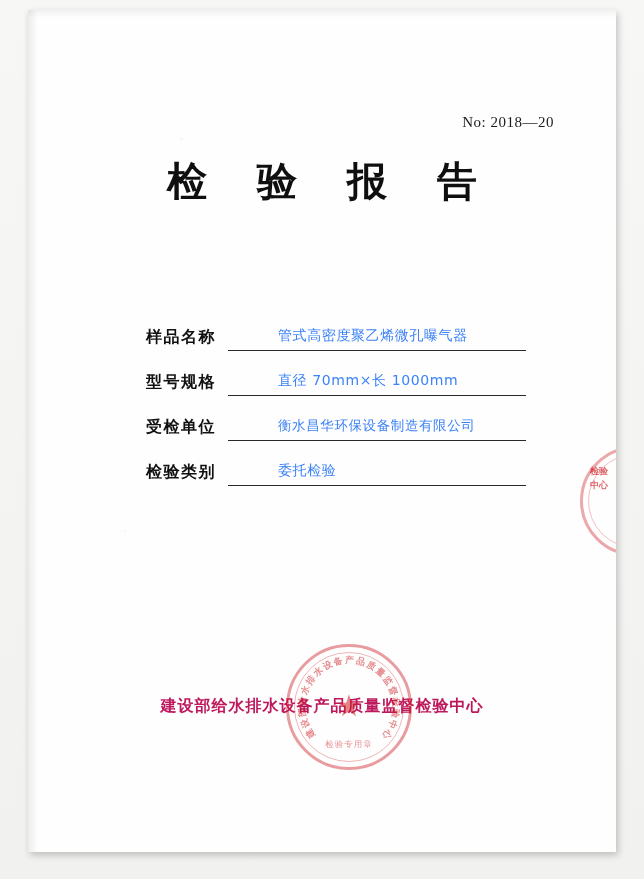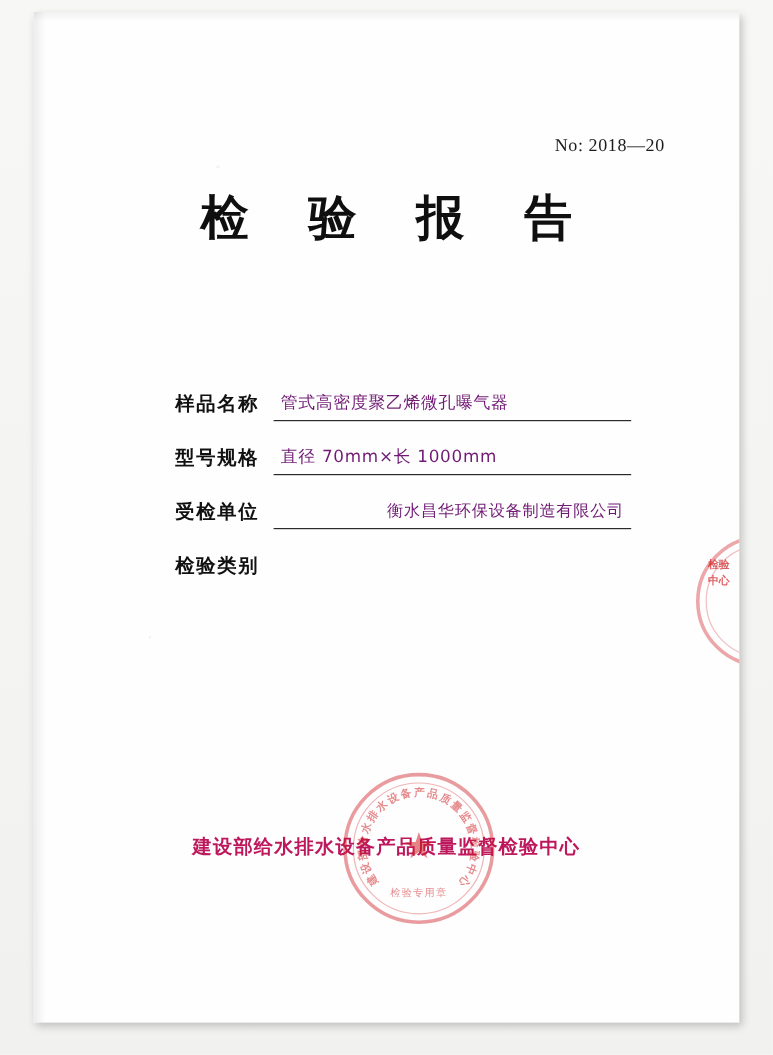--- a/index.html
+++ b/index.html
@@ -104,27 +104,27 @@
   .field-value-wrap {
     flex: 1;
     margin-left: 12px;
     border-bottom: 1px solid #2a2a2a;
     padding: 0 6px 3px 6px;
     min-height: 20px;
   }
   .field-value {
     font-family: "DejaVu Sans", sans-serif;
     font-size: 14px;
-    color: #701a75;
+    color: #3b82f6;
     letter-spacing: 0.6px;
     white-space: nowrap;
+    margin-left: 44px;
   }
   .field-value.wide {
     font-size: 13.5px;
-    text-align: right;
   }
 
   .footer-org {
     position: absolute;
     left: 0;
     top: 686px;
     width: 588px;
     text-align: center;
     font-family: "DejaVu Sans", sans-serif;
     font-weight: bold;
@@ -268,20 +268,23 @@
 
         <div class="field-row">
           <div class="field-label">受检单位</div>
           <div class="field-value-wrap">
             <div class="field-value wide">衡水昌华环保设备制造有限公司</div>
           </div>
         </div>
 
         <div class="field-row">
           <div class="field-label">检验类别</div>
+          <div class="field-value-wrap">
+            <div class="field-value">委托检验</div>
+          </div>
         </div>
 
       </div>
 
       <div class="footer-org">建设部给水排水设备产品质量监督检验中心</div>
 
       <div class="seal seal-main">
         <div class="inner-ring"></div>
         <div class="seal-arc-text" id="seal-arc">
             <span style="transform: rotate(-125deg) translate(0px, -48px) rotate(0deg) translate(-4px, -5px);">建</span>

